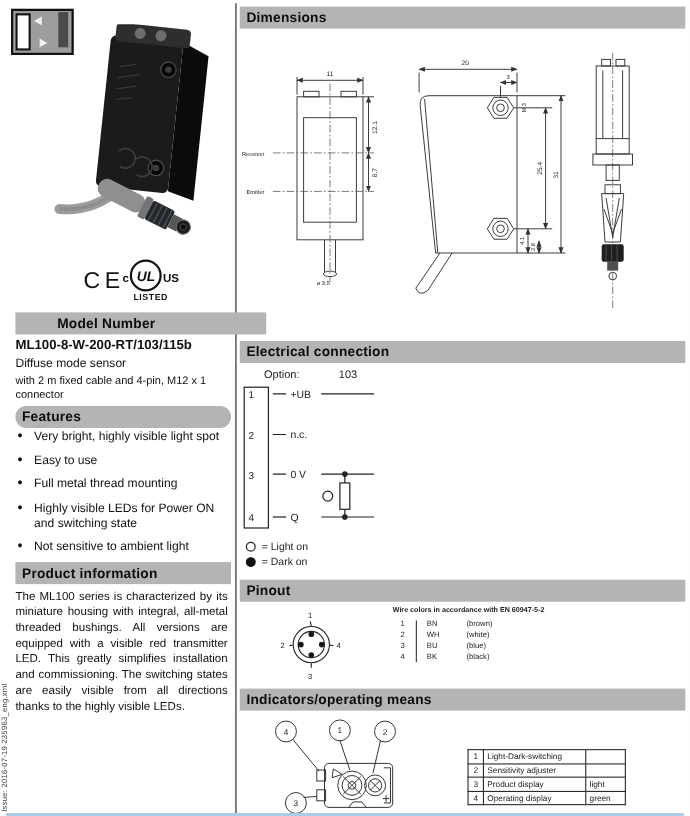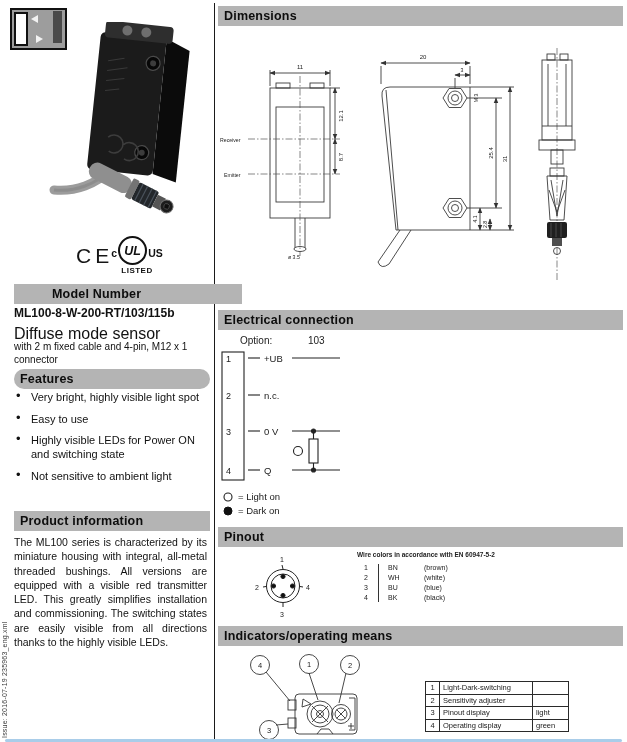--- a/index.html
+++ b/index.html
@@ -37,21 +37,21 @@
   #ul-mark{position:absolute;left:72px;top:0;width:70px;text-align:center;}
   .ul-row{display:flex;align-items:flex-end;justify-content:center;}
   .ul-c,.ul-us{font-size:10.5px;font-weight:bold;line-height:12px;margin-bottom:6px;}
   .ul-circle{width:25px;height:25px;border:2.5px solid #111;border-radius:50%;margin:0 1px;
              display:flex;align-items:center;justify-content:center;font-weight:bold;font-size:12.5px;font-style:italic;}
   .ul-listed{font-size:8px;font-weight:bold;letter-spacing:.5px;margin-top:1px;}
 
   
   .abs{position:absolute;}
   #model-number{left:14px;top:306px;width:196px;font-size:12px;font-weight:bold;}
-  #model-type{left:14px;top:325px;width:196px;font-size:16px;}
+  #model-type{left:14px;top:325px;width:196px;font-size:11px;}
   #model-variant{left:14px;top:340px;width:186px;font-size:10px;line-height:1.3;}
   #features-list{left:14px;top:390px;width:196px;margin:0;padding:0;list-style:none;}
   #features-list li{position:relative;padding-left:17px;margin-bottom:7.5px;font-size:11px;line-height:14px;}
   #features-list li::before{content:"\2022";position:absolute;left:2px;top:-1px;font-size:13px;}
   #product-info-body{left:14px;top:535px;width:193px;font-size:10.5px;line-height:1.36;text-align:justify;}
 
   
   #dims-drawing{position:absolute;left:218px;top:30px;}
   #elec-drawing{position:absolute;left:218px;top:330px;}
   #pinout-drawing{position:absolute;left:245px;top:550px;}
@@ -132,20 +132,21 @@
 
   <div class="sec-h colL" style="top:284px;padding-left:38px;">Model Number</div>
   <div class="abs" id="model-number">ML100-8-W-200-RT/103/115b</div>
   <div class="abs" id="model-type">Diffuse mode sensor</div>
   <div class="abs" id="model-variant">with 2 m fixed cable and 4-pin, M12 x 1 connector</div>
 
   <div class="sec-h colL" style="top:369px;border-radius:10px;">Features</div>
   <ul class="abs" id="features-list">
     <li>Very bright, highly visible light spot</li>
     <li>Easy to use</li>
+    <li>Full metal thread mounting</li>
     <li>Highly visible LEDs for Power ON and switching state</li>
     <li>Not sensitive to ambient light</li>
   </ul>
 
   <div class="sec-h colL" style="top:511px;">Product information</div>
   <div class="abs" id="product-info-body">The ML100 series is characterized by its miniature housing with integral, all-metal threaded bushings. All versions are equipped with a visible red transmitter LED. This greatly simplifies installation and commissioning. The switching states are easily visible from all directions thanks to the highly visible LEDs.</div>
 
   <div class="sec-h colR" style="top:6px;">Dimensions</div>
   <svg id="dims-drawing" width="405" height="278" viewBox="0 0 405 278">
     <defs>
@@ -351,21 +352,21 @@
         <td class="c-label">Light-Dark-switching</td>
         <td class="c-val"></td>
       </tr>
       <tr>
         <td class="c-num">2</td>
         <td class="c-label">Sensitivity adjuster</td>
         <td class="c-val"></td>
       </tr>
       <tr>
         <td class="c-num">3</td>
-        <td class="c-label">Pinout display</td>
+        <td class="c-label">Product display</td>
         <td class="c-val">light</td>
       </tr>
       <tr>
         <td class="c-num">4</td>
         <td class="c-label">Operating display</td>
         <td class="c-val">green</td>
       </tr>
     </tbody>
   </table>
 

